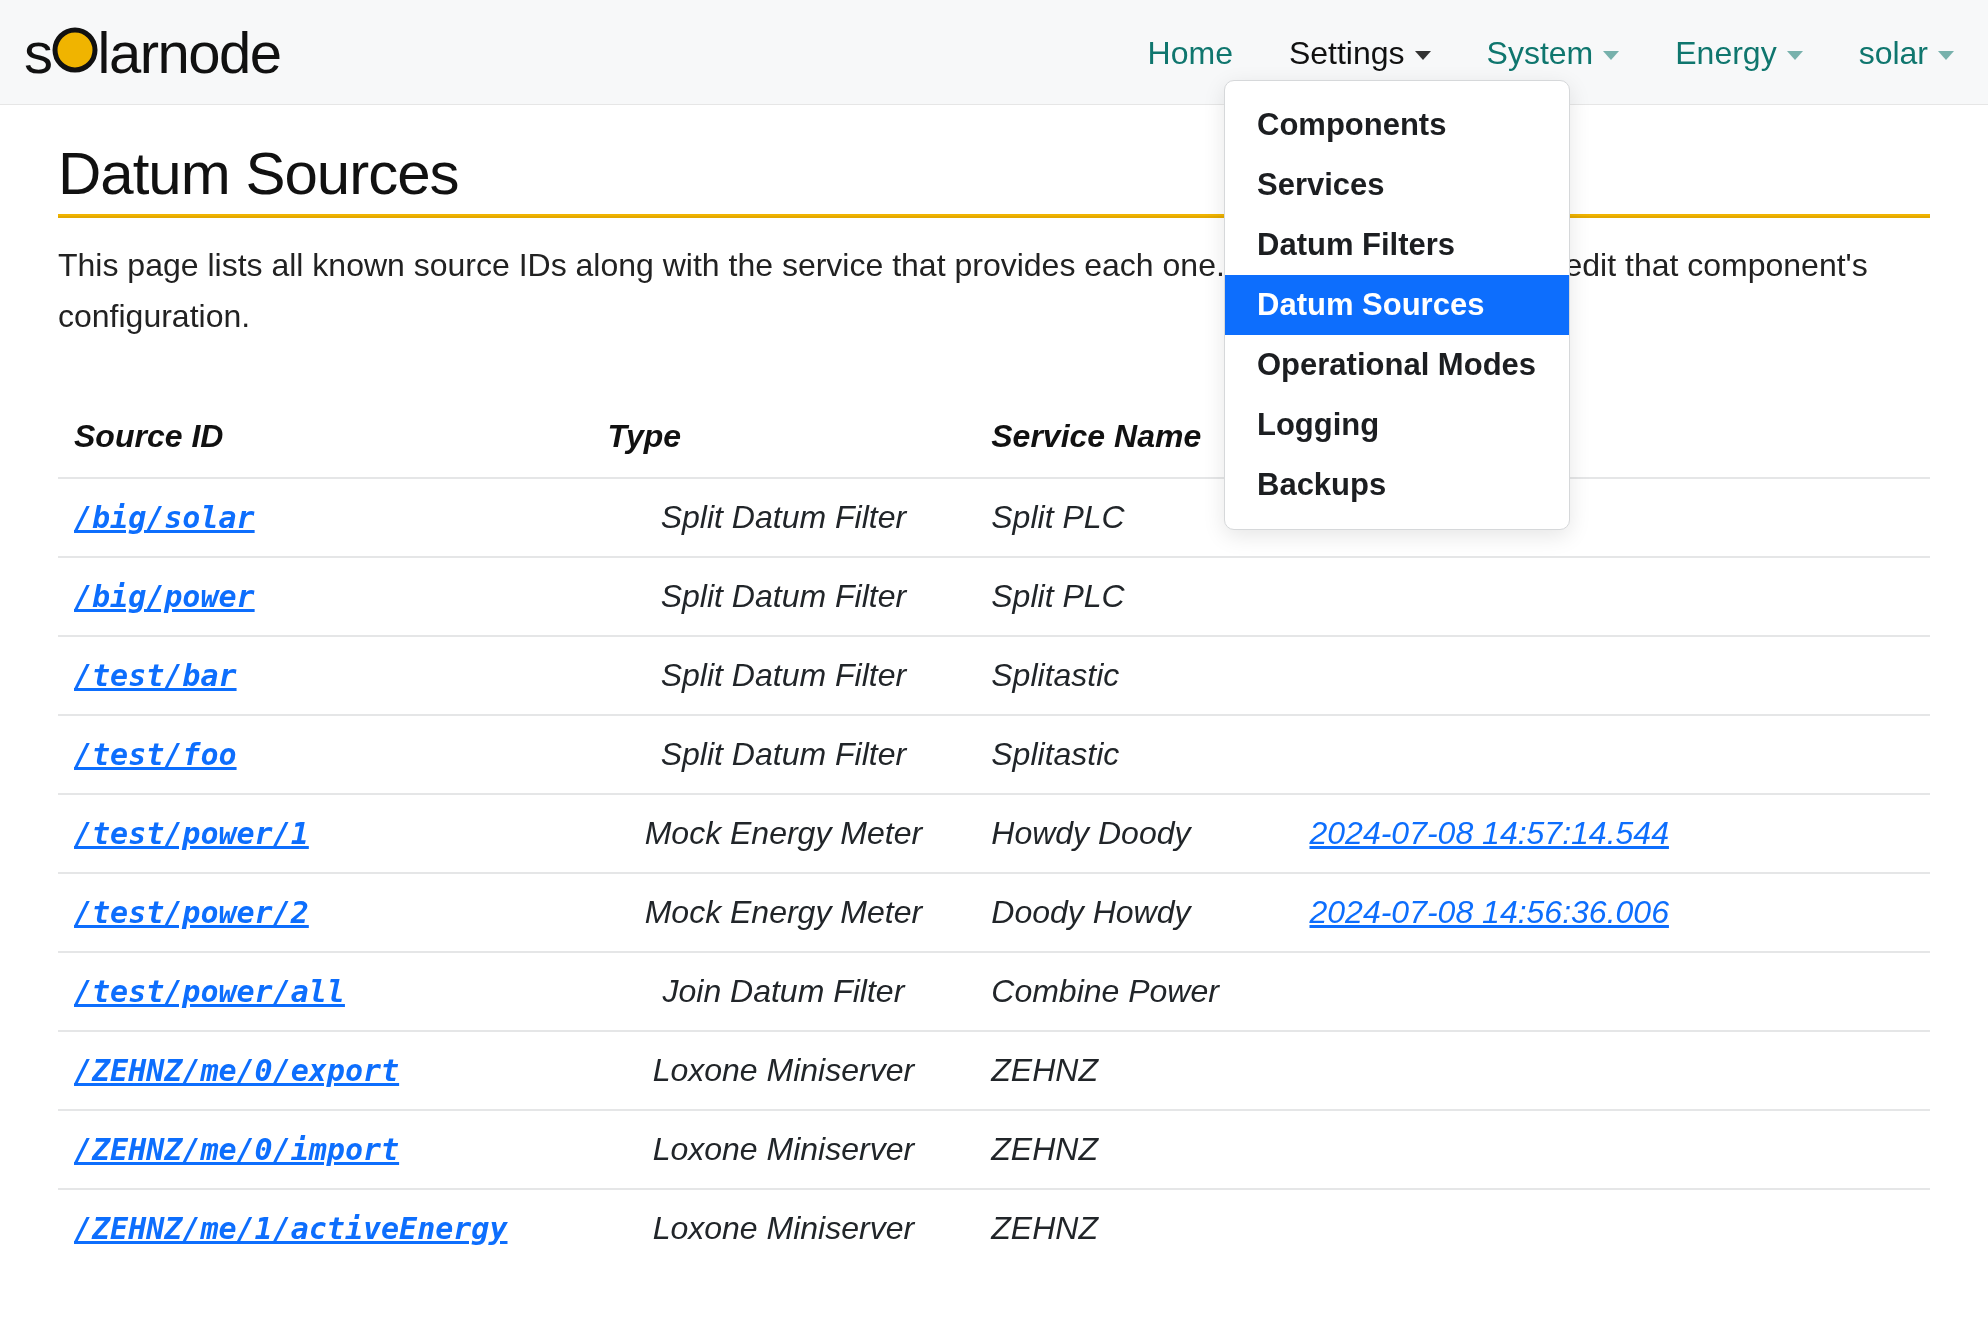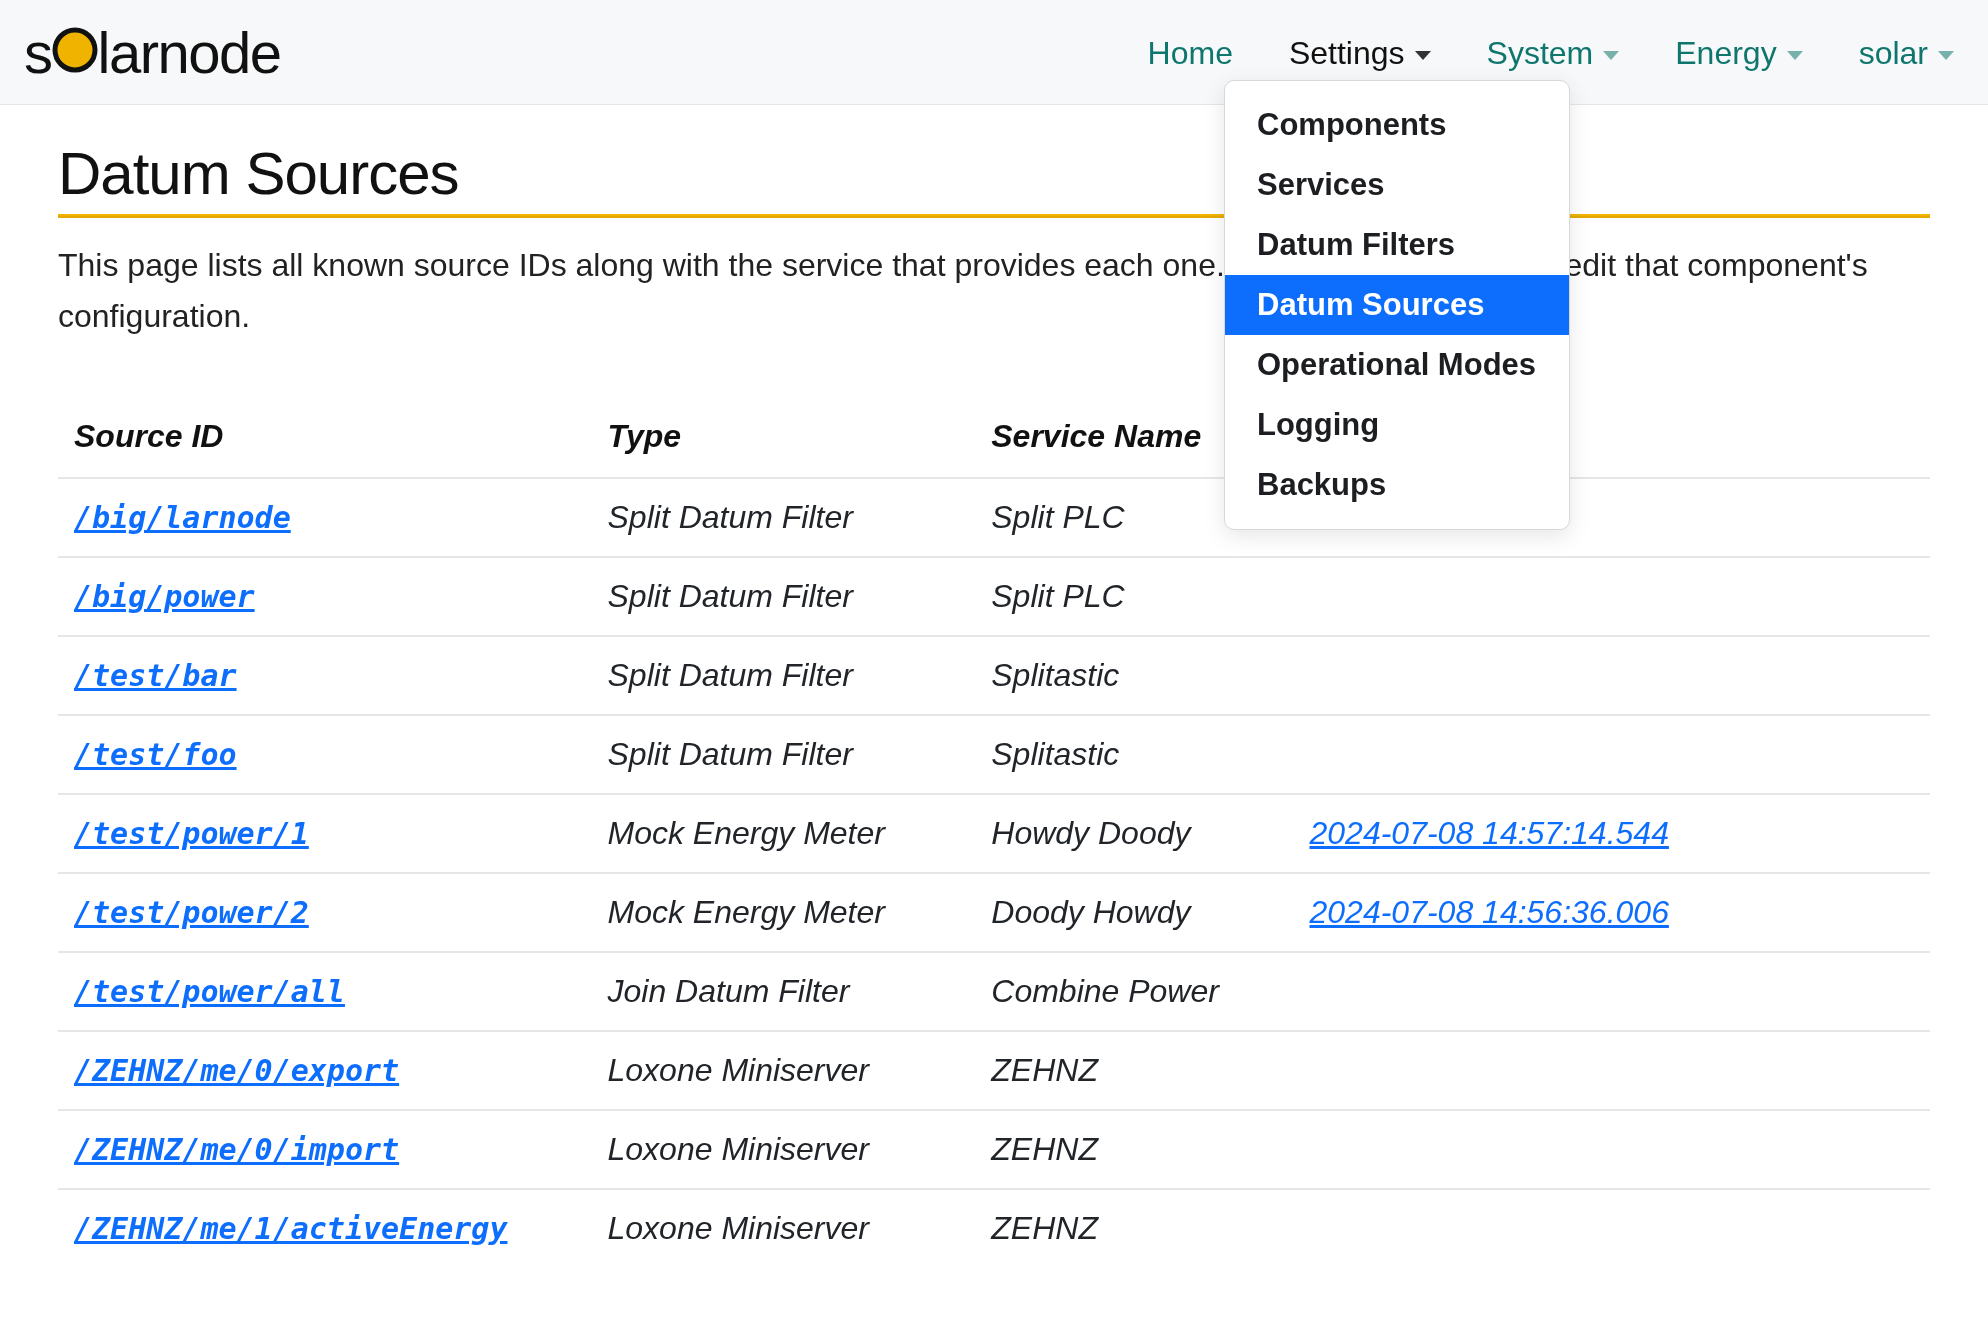--- a/index.html
+++ b/index.html
@@ -116,21 +116,21 @@
     font-weight: 700;
     padding: 22px 16px;
     color: #111;
   }
   table.data tbody td {
     padding: 20px 16px;
     border-top: 2px solid #e5e6e7;
     vertical-align: middle;
   }
   .col-source  { width: 28.5%; }
-  .col-type    { width: 20.5%; }
+  .col-type    { width: 20.5%; text-align: center; }
   .col-service { width: 17%; }
   .col-date    { width: 34%; }
   td.col-date  { padding-left: 36px; }
   a.mono-link {
     font-family: ui-monospace, SFMono-Regular, Menlo, Consolas, monospace;
     color: #0d6efd;
     text-decoration: underline;
     font-size: 30px;
     font-weight: 600;
   }
@@ -195,21 +195,21 @@
     <thead>
       <tr>
         <th class="col-source">Source ID</th>
         <th class="col-type">Type</th>
         <th class="col-service">Service Name</th>
         <th class="col-date">Publish Date</th>
       </tr>
     </thead>
     <tbody id="table-body">
         <tr>
-          <td class="col-source"><a href="#" class="mono-link">/big/larnode</a></td>
+          <td class="col-source"><a href="#" class="mono-link">/big/solar</a></td>
           <td class="col-type">Split Datum Filter</td>
           <td class="col-service">Split PLC</td>
           <td class="col-date"></td>
         </tr>
         <tr>
           <td class="col-source"><a href="#" class="mono-link">/big/power</a></td>
           <td class="col-type">Split Datum Filter</td>
           <td class="col-service">Split PLC</td>
           <td class="col-date"></td>
         </tr>

